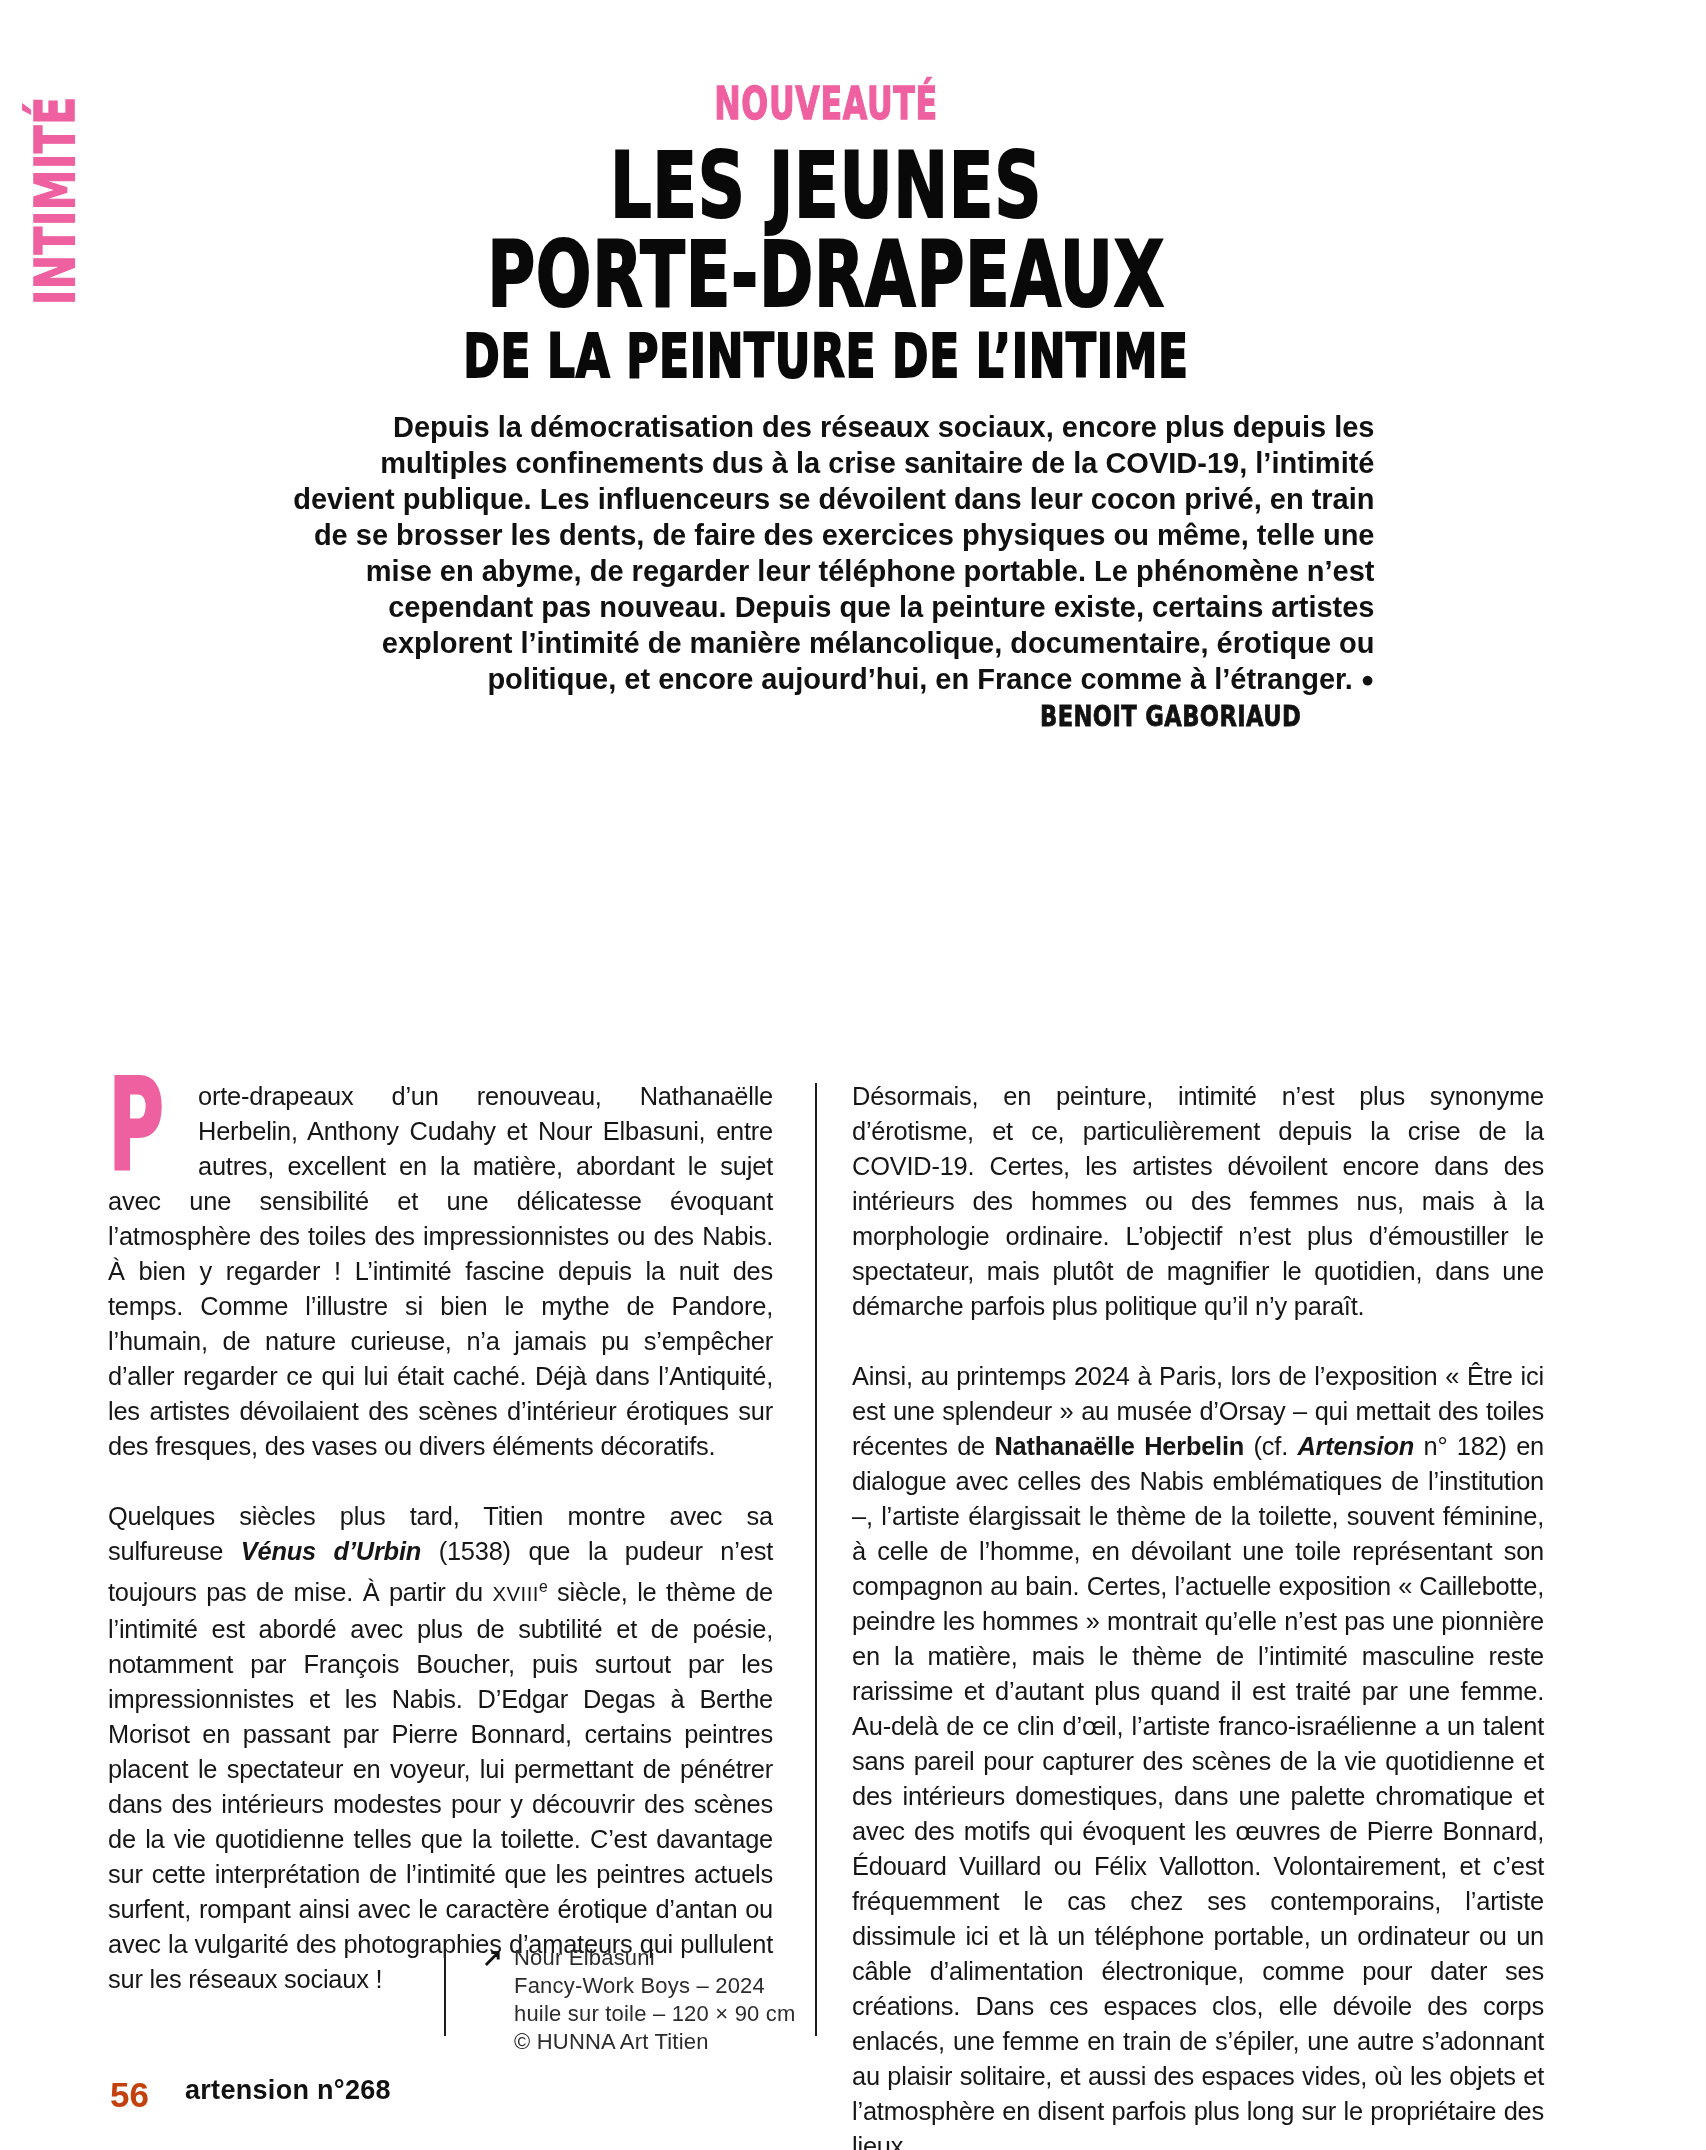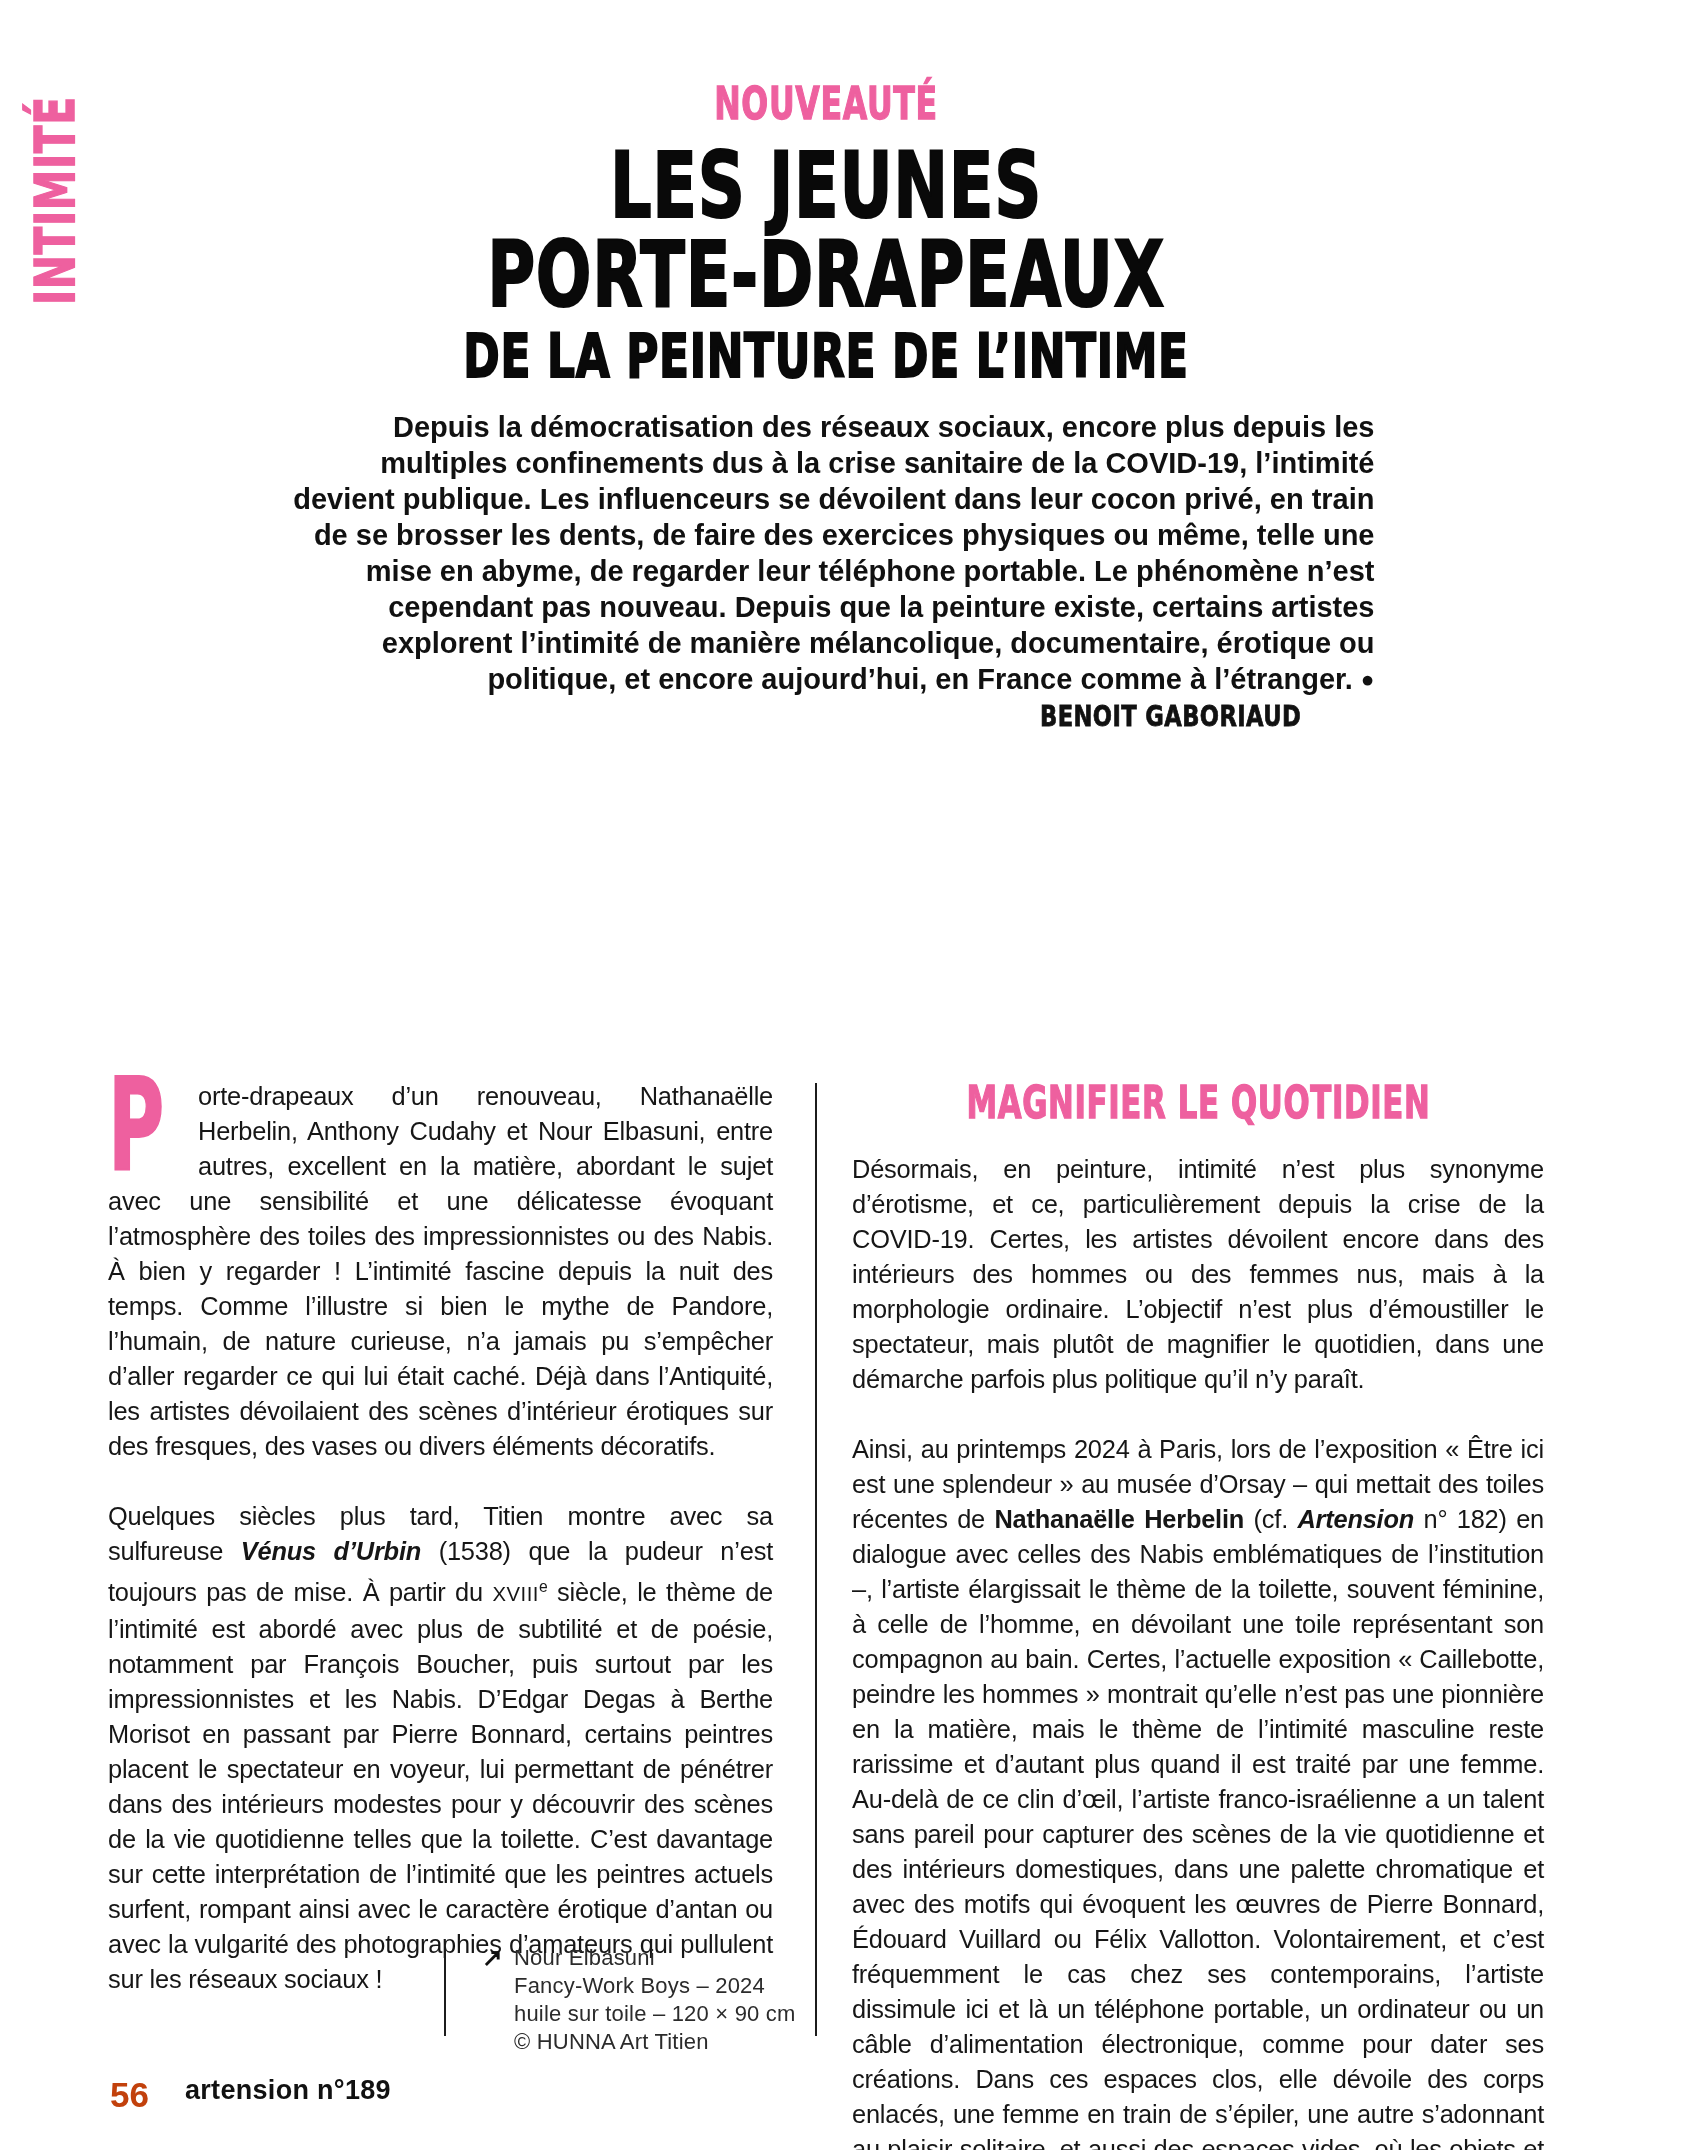--- a/index.html
+++ b/index.html
@@ -94,36 +94,33 @@
   <div class="col col-left">
     <p>
       <span class="dropcap"><span>P</span></span><span>orte-drapeaux d’un renouveau, Nathanaëlle Herbelin, Anthony Cudahy et Nour Elbasuni, entre autres, excellent en la matière, abordant le sujet avec une sensibilité et une délicatesse évoquant l’atmosphère des toiles des impressionnistes ou des Nabis. À bien y regarder ! L’intimité fascine depuis la nuit des temps. Comme l’illustre si bien le mythe de Pandore, l’humain, de nature curieuse, n’a jamais pu s’empêcher d’aller regarder ce qui lui était caché. Déjà dans l’Antiquité, les artistes dévoilaient des scènes d’intérieur érotiques sur des fresques, des vases ou divers éléments décoratifs.</span>
     </p>
     <p><span>Quelques siècles plus tard, Titien montre avec sa sulfureuse </span><span class="seg-italic">Vénus d’Urbin</span><span> (1538) que la pudeur n’est toujours pas de mise. À partir du </span><span class="seg-sc">XVIII</span><span class="seg-sup">e</span><span> siècle, le thème de l’intimité est abordé avec plus de subtilité et de poésie, notamment par François Boucher, puis surtout par les impressionnistes et les Nabis. D’Edgar Degas à Berthe Morisot en passant par Pierre Bonnard, certains peintres placent le spectateur en voyeur, lui permettant de pénétrer dans des intérieurs modestes pour y découvrir des scènes de la vie quotidienne telles que la toilette. C’est davantage sur cette interprétation de l’intimité que les peintres actuels surfent, rompant ainsi avec le caractère érotique d’antan ou avec la vulgarité des photographies d’amateurs qui pullulent sur les réseaux sociaux !</span></p>
   </div>
 
   <div class="rule rule-divider"></div>
 
   <div class="col col-right">
-    <div class="col-heading">
-      <span>MAGNIFIER LE QUOTIDIEN</span>
-    </div>
     <p>Désormais, en peinture, intimité n’est plus synonyme d’érotisme, et ce, particulièrement depuis la crise de la COVID-19. Certes, les artistes dévoilent encore dans des intérieurs des hommes ou des femmes nus, mais à la morphologie ordinaire. L’objectif n’est plus d’émoustiller le spectateur, mais plutôt de magnifier le quotidien, dans une démarche parfois plus politique qu’il n’y paraît.</p>
     <p><span>Ainsi, au printemps 2024 à Paris, lors de l’exposition « Être ici est une splendeur » au musée d’Orsay – qui mettait des toiles récentes de </span><span class="seg-bold">Nathanaëlle Herbelin</span><span> (cf. </span><span class="seg-italic">Artension</span><span> n° 182) en dialogue avec celles des Nabis emblématiques de l’institution –, l’artiste élargissait le thème de la toilette, souvent féminine, à celle de l’homme, en dévoilant une toile représentant son compagnon au bain. Certes, l’actuelle exposition « Caillebotte, peindre les hommes » montrait qu’elle n’est pas une pionnière en la matière, mais le thème de l’intimité masculine reste rarissime et d’autant plus quand il est traité par une femme. Au-delà de ce clin d’œil, l’artiste franco-israélienne a un talent sans pareil pour capturer des scènes de la vie quotidienne et des intérieurs domestiques, dans une palette chromatique et avec des motifs qui évoquent les œuvres de Pierre Bonnard, Édouard Vuillard ou Félix Vallotton. Volontairement, et c’est fréquemment le cas chez ses contemporains, l’artiste dissimule ici et là un téléphone portable, un ordinateur ou un câble d’alimentation électronique, comme pour dater ses créations. Dans ces espaces clos, elle dévoile des corps enlacés, une femme en train de s’épiler, une autre s’adonnant au plaisir solitaire, et aussi des espaces vides, où les objets et l’atmosphère en disent parfois plus long sur le propriétaire des lieux.</span></p>
   </div>
 
   <div class="rule rule-caption"></div>
   <div class="caption">
     <span class="caption-arrow">↗</span>
     <div>Nour Elbasuni</div>
     <div>
       <span class="italic">Fancy-Work Boys</span>
       <span>– 2024</span>
     </div>
     <div>huile sur toile – 120 × 90 cm</div>
     <div>© HUNNA Art Titien</div>
   </div>
 
   <div class="footer-page">56</div>
-  <div class="footer-mag">artension n°189</div>
+  <div class="footer-mag">artension n°268</div>
 
 </div>
 
 
 </body></html>

